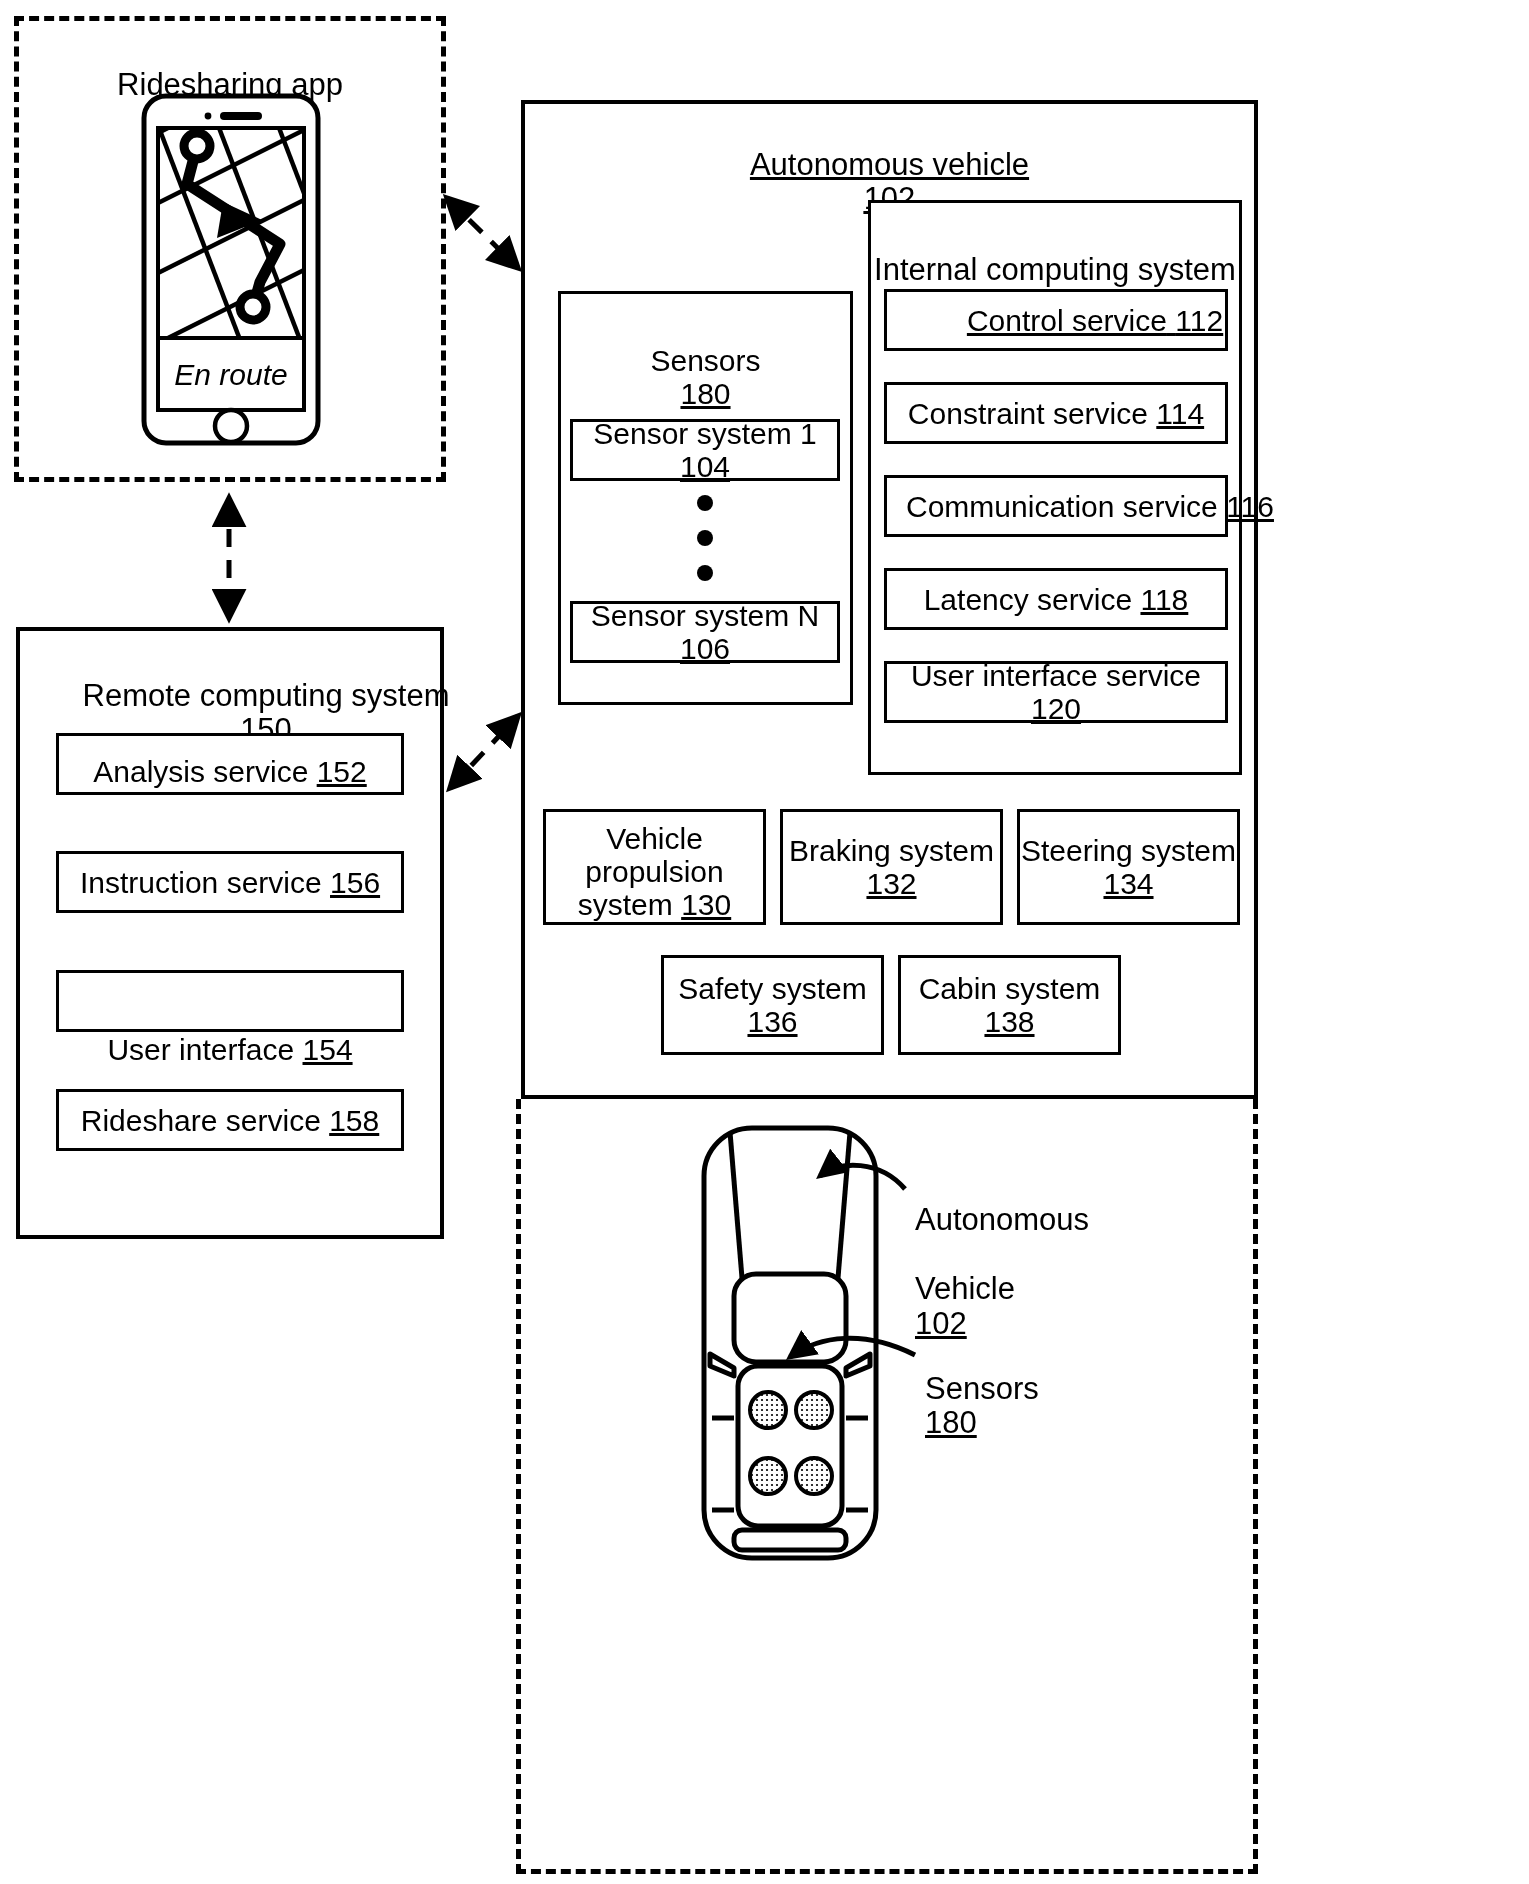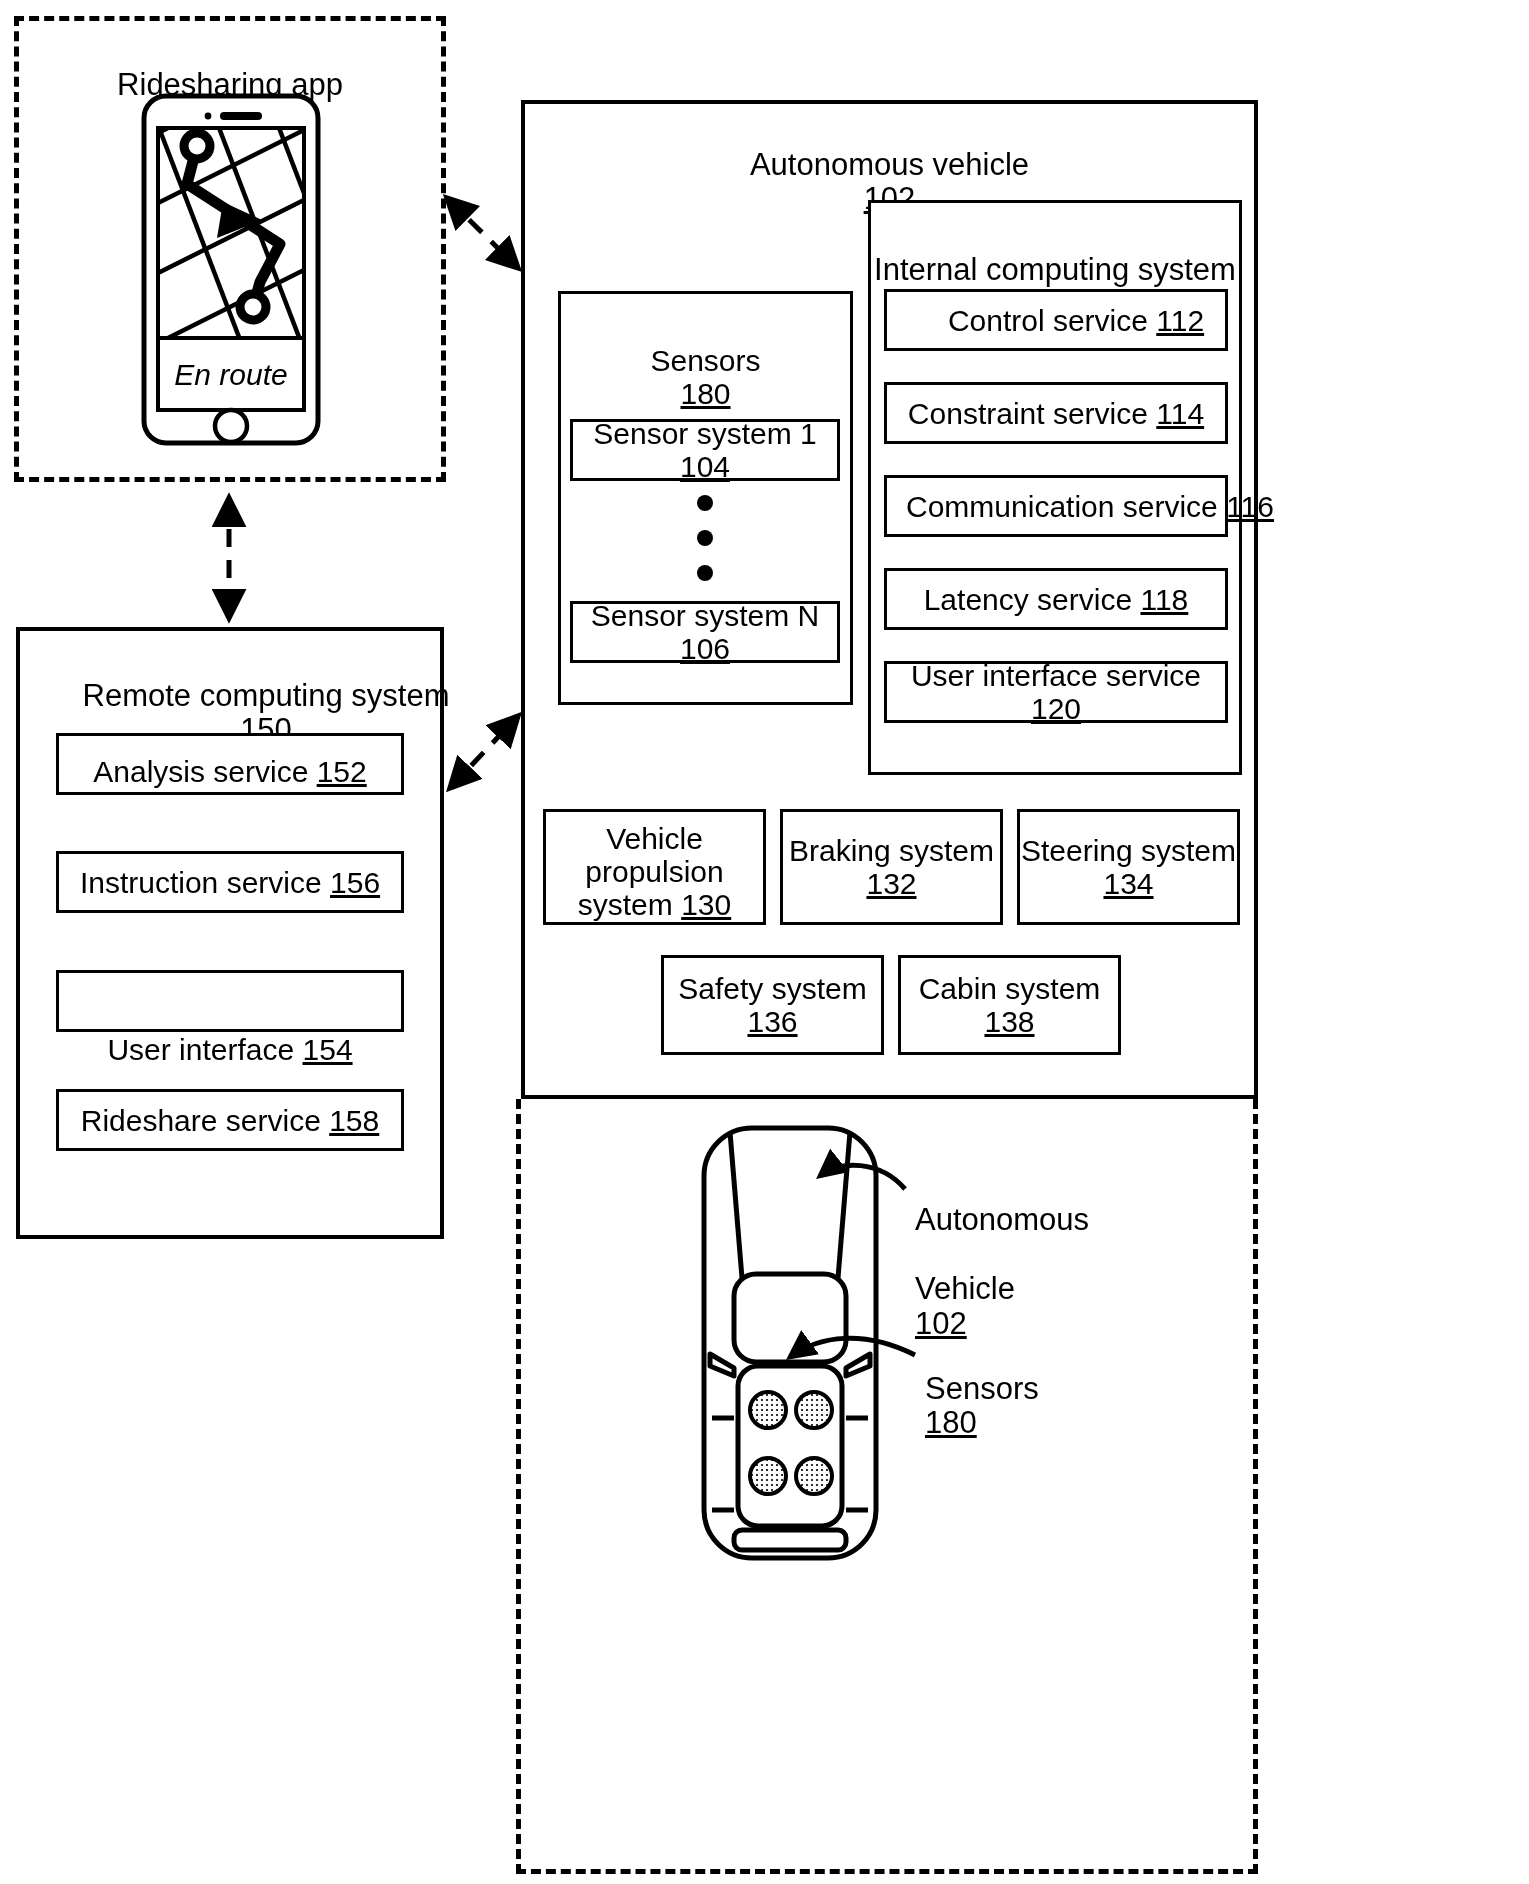--- a/index.html
+++ b/index.html
@@ -140,21 +140,21 @@
   </div>
 
   <div class="box box-thin" style="left:56px; top:1089px; width:348px; height:62px;"></div>
   <div class="centerlabel t30" style="left:56px; top:1089px; width:348px; height:62px;">
     <span><span>Rideshare service</span>
     <span class="ref">158</span></span>
   </div>
 
   <div class="box" style="left:521px; top:100px; width:737px; height:999px;"></div>
 
-  <div class="lbl t32" style="left:521px; top:113px; width:737px;">
+  <div class="lbl t32" style="left:521px; top:113px; width:737px;text-decoration:underline;">
     <span>Autonomous vehicle</span>
     <span class="ref">102</span>
   </div>
 
   <div class="box box-thin" style="left:558px; top:291px; width:295px; height:414px;"></div>
   <div class="lbl t30" style="left:558px; top:310px; width:295px;">
     <span>Sensors</span>
     <span class="ref">180</span>
   </div>
 
@@ -178,21 +178,21 @@
     <span class="ref">106</span></span>
   </div>
 
   <div class="box box-thin" style="left:868px; top:200px; width:374px; height:575px;"></div>
   <div class="lbl t32" style="left:868px; top:218px; width:374px;">
     <span>Internal computing system</span>
     <span class="ref">110</span>
   </div>
 
   <div class="box box-thin" style="left:884px; top:289px; width:344px; height:62px;"></div>
-  <div class="centerlabel t30" style="left:904px; top:289px; width:344px; height:62px;">
+  <div class="centerlabel t30" style="left:923px; top:289px; width:344px; height:62px;text-decoration:underline;">
     <span><span>Control service</span>
     <span class="ref">112</span></span>
   </div>
 
   <div class="box box-thin" style="left:884px; top:382px; width:344px; height:62px;"></div>
   <div class="centerlabel t30" style="left:884px; top:382px; width:344px; height:62px;">
     <span><span>Constraint service</span>
     <span class="ref">114</span></span>
   </div>
 

